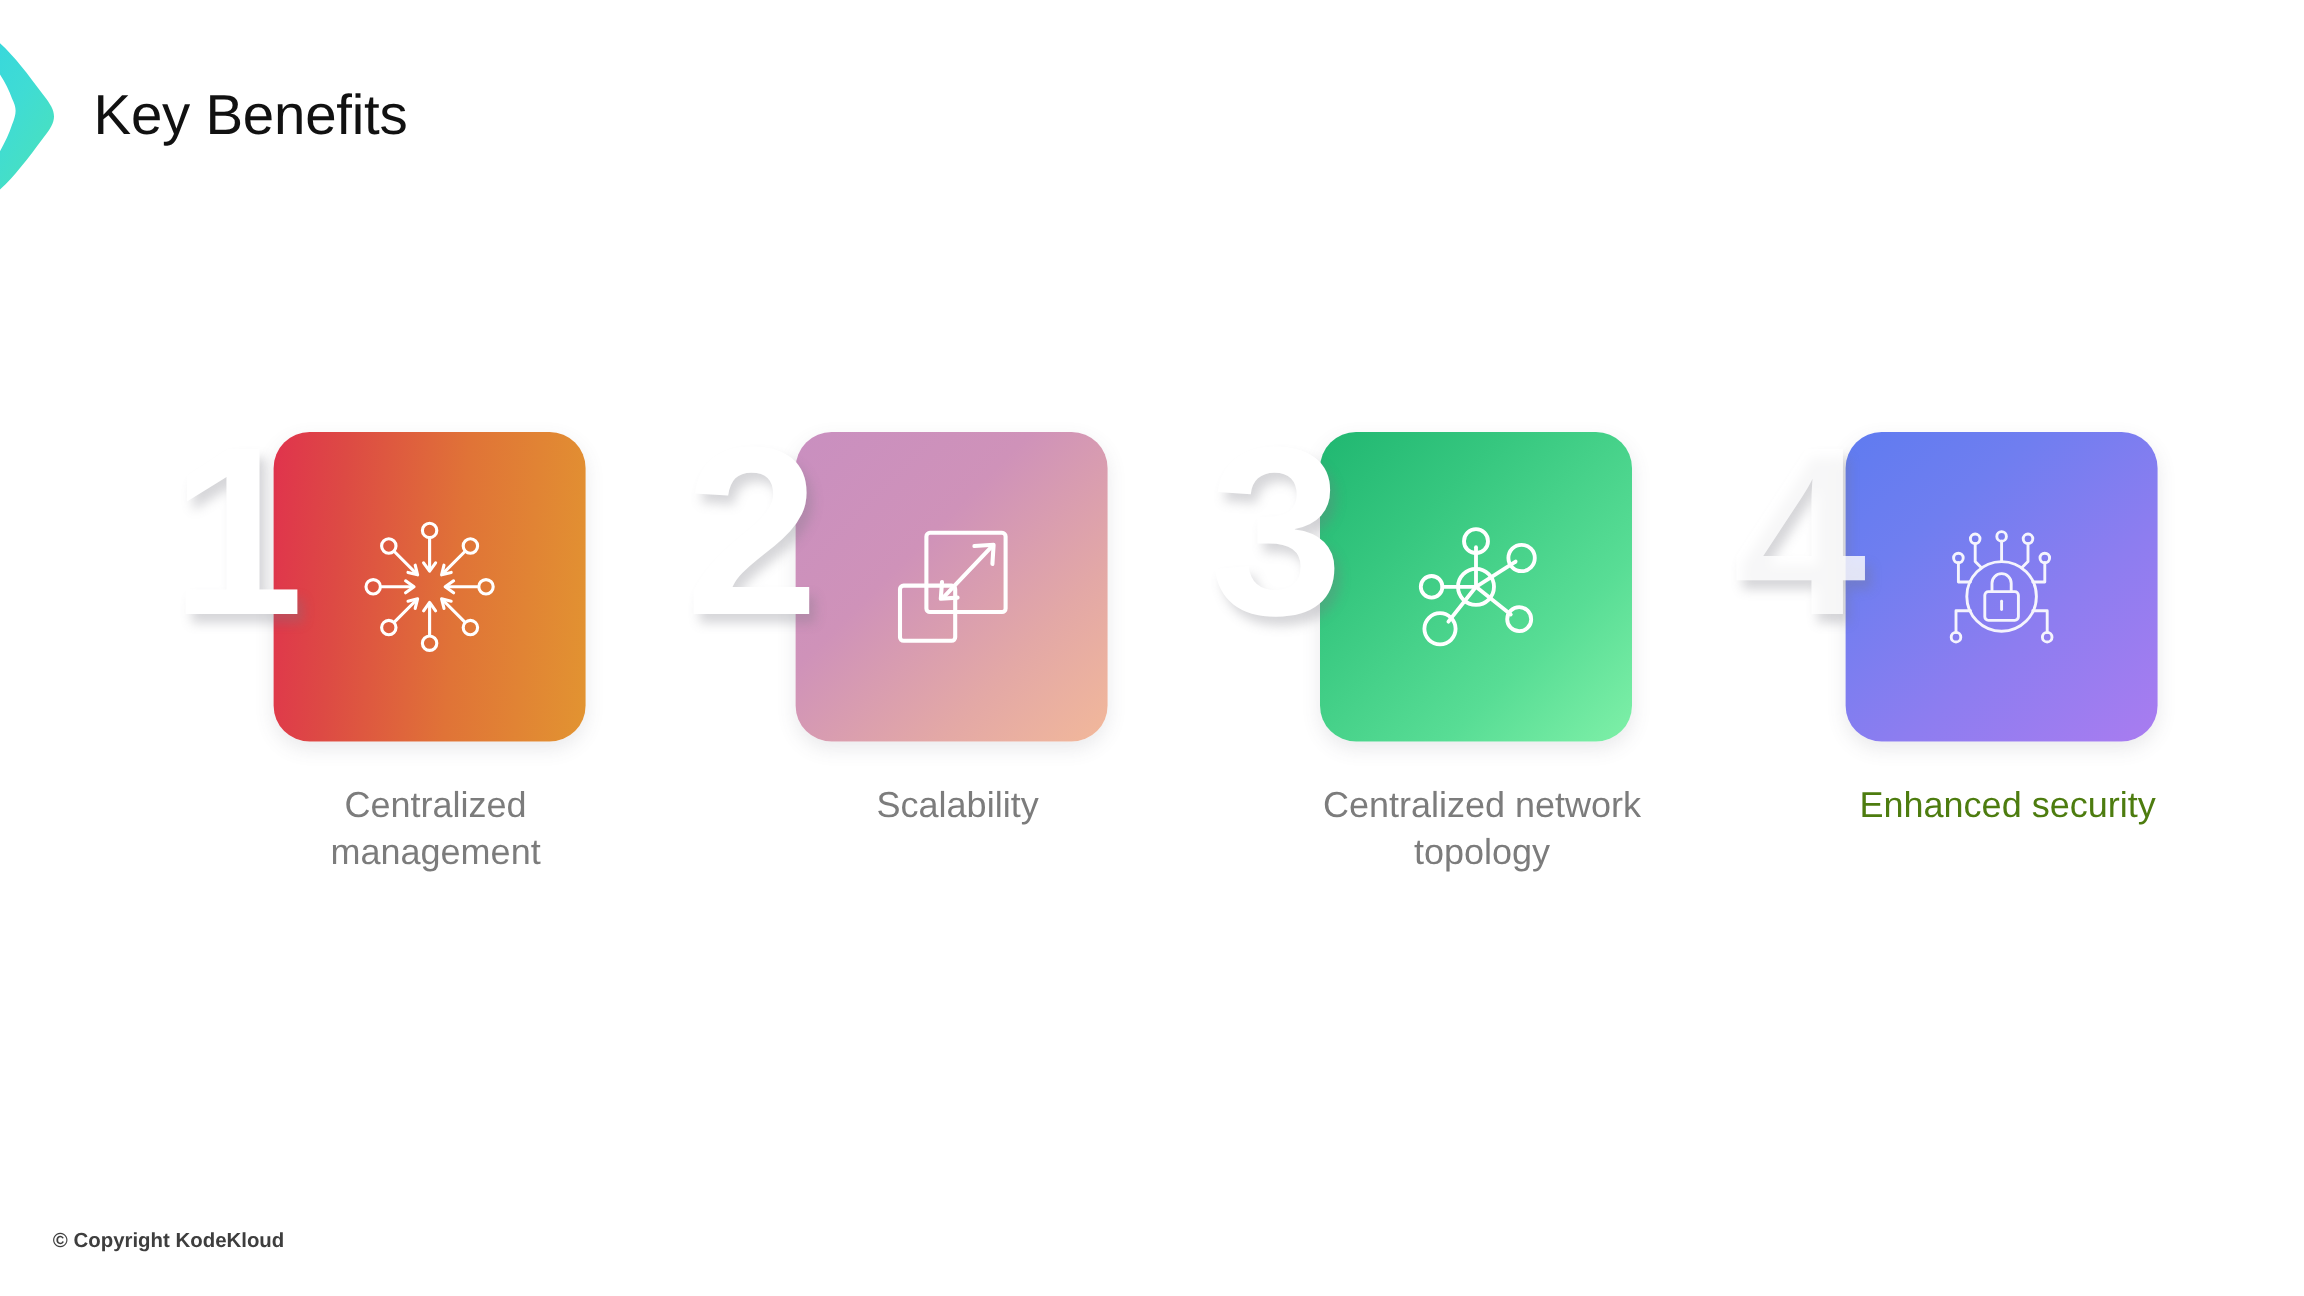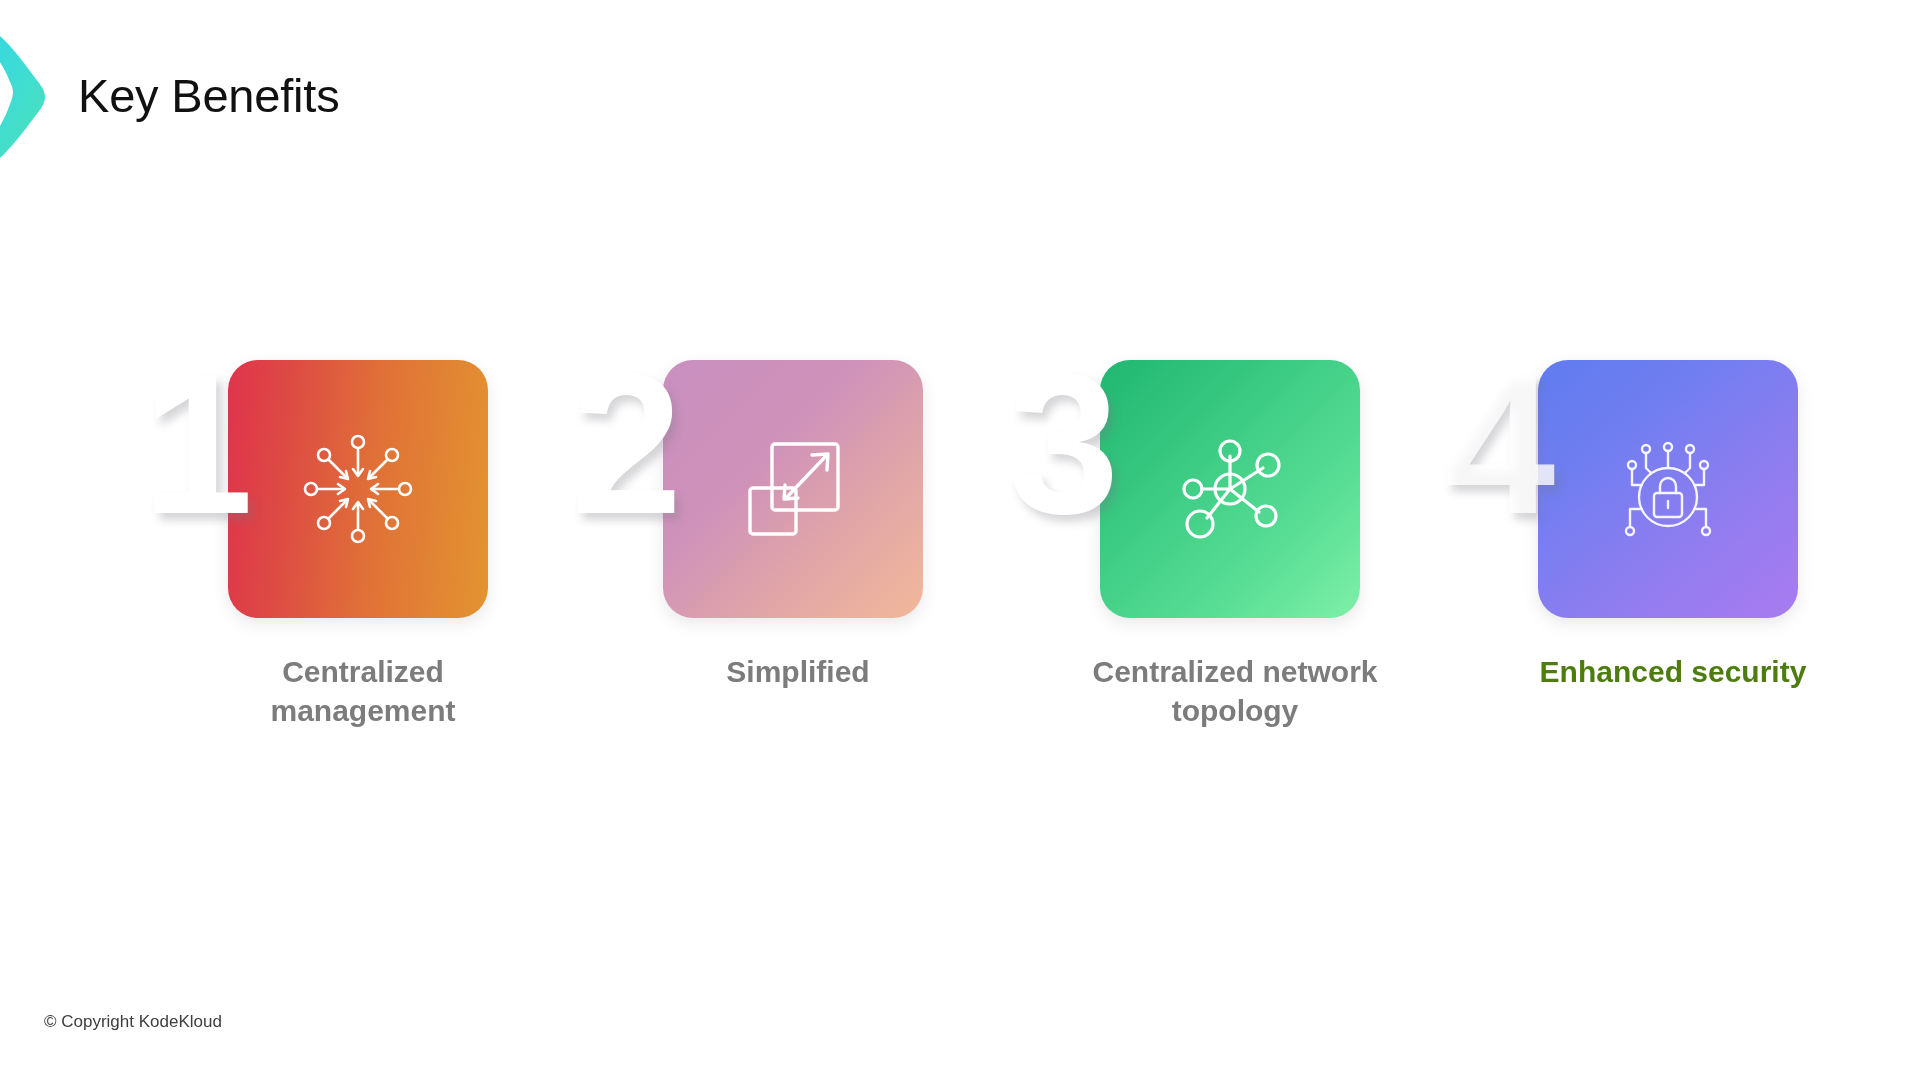--- a/index.html
+++ b/index.html
@@ -102,34 +102,34 @@
   .tile svg { display: block; }
 
   .benefit-label {
     position: absolute;
     top: 292px;
     left: 0;
     width: 330px;
     text-align: center;
     font-size: 30px;
     line-height: 39px;
-    font-weight: 700;
+    font-weight: 400;
     color: #7c7c7c;
     z-index: 4;
   }
   .label-4 { color: #4d7c0f; }
 
   
   .footer {
     position: absolute;
     left: 44px;
-    bottom: 48px;
+    bottom: 36px;
     font-size: 17px;
     color: #3e3e3e;
-    font-weight: 400;
+    font-weight: 700;
   }
 </style>
 </head>
 <body>
 
 <div class="slide">
 
   <div class="logo-chevron">
     <svg width="120" height="162" viewBox="0 0 120 162" xmlns="http://www.w3.org/2000/svg">
       <defs>
@@ -194,21 +194,21 @@
       <div class="numeral numeral-2">2</div>
       <div class="tile tile-2">
         <svg width="118" height="118" viewBox="0 0 118 118" xmlns="http://www.w3.org/2000/svg" fill="none" stroke="#ffffff" stroke-width="3.4" stroke-linecap="round" stroke-linejoin="round">
           <rect x="16" y="58" width="46" height="46" rx="3"></rect>
           <rect x="38" y="14" width="66" height="66" rx="3"></rect>
           <line x1="52" y1="68" x2="92" y2="26"></line>
           <polyline points="78,25 94,24 93,40"></polyline>
           <polyline points="64,68 50,69 51,55"></polyline>
         </svg>
       </div>
-      <div class="benefit-label">Simplified</div>
+      <div class="benefit-label">Scalability</div>
     </div>
 
     <div class="benefit benefit-3">
       <div class="numeral numeral-3">3</div>
       <div class="tile tile-3">
         <svg width="118" height="118" viewBox="0 0 118 118" xmlns="http://www.w3.org/2000/svg" fill="none" stroke="#ffffff" stroke-width="3.2" stroke-linecap="round" stroke-linejoin="round">
           <line x1="59" y1="59" x2="59" y2="26"></line>
           <line x1="59" y1="59" x2="92" y2="38"></line>
           <line x1="59" y1="59" x2="31" y2="59"></line>
           <line x1="59" y1="59" x2="88" y2="82"></line>

